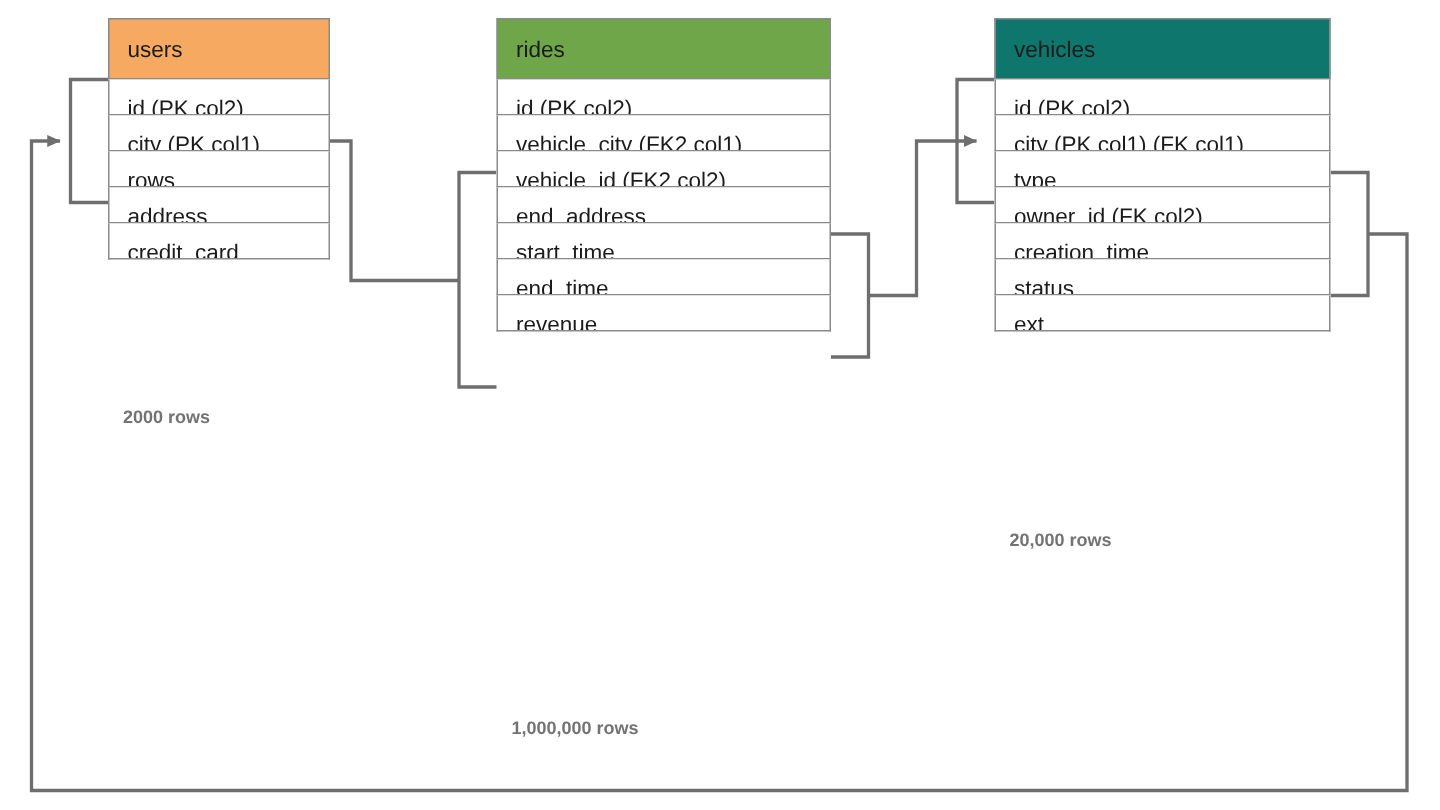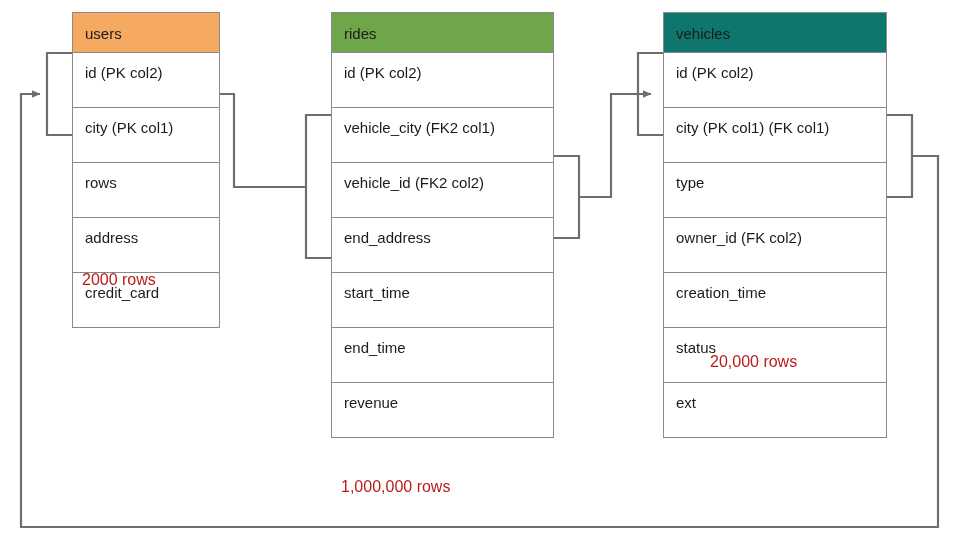--- a/index.html
+++ b/index.html
@@ -37,36 +37,37 @@
     line-height: 41px;
     padding: 0 0 0 12px;
     font-size: 15px;
     color: #1b1b1b;
     border: 1px solid #8a8a8a;
     white-space: nowrap;
     overflow: hidden;
   }
   .entity-field {
     box-sizing: border-box;
-    height: 55px;
+    height: 24px;
     line-height: 40px;
     padding: 0 0 0 12px;
     font-size: 15px;
     color: #1b1b1b;
     background: #ffffff;
     border: 1px solid #8a8a8a;
     border-top: none;
     white-space: nowrap;
     overflow: hidden;
   }
   .rowcount {
     position: absolute;
-    font-size: 16px;
-    color: #b91c1c;
+    font-size: 12px;
+    color: #737373;
     white-space: nowrap;
+    font-weight: bold;
   }
 </style>
 </head>
 <body>
 
 <div id="canvas" style="background: rgb(255, 255, 255);">
 
   <svg class="connectors" viewBox="0 0 960 540" xmlns="http://www.w3.org/2000/svg">
     <defs>
       <marker id="arrowhead" markerWidth="9" markerHeight="8" refX="8.5" refY="4" orient="auto" markerUnits="userSpaceOnUse">
@@ -119,15 +120,15 @@
   <div class="entity" style="left:663px; top:12px; width:224px;">
     <div class="entity-header" style="background: #0f766e; border-color: rgb(138, 138, 138);">vehicles</div>
     <div class="entity-field" style="border-color: rgb(138, 138, 138);">id (PK col2)</div>
     <div class="entity-field" style="border-color: rgb(138, 138, 138);">city (PK col1) (FK col1)</div>
     <div class="entity-field" style="border-color: rgb(138, 138, 138);">type</div>
     <div class="entity-field" style="border-color: rgb(138, 138, 138);">owner_id (FK col2)</div>
     <div class="entity-field" style="border-color: rgb(138, 138, 138);">creation_time</div>
     <div class="entity-field" style="border-color: rgb(138, 138, 138);">status</div>
     <div class="entity-field" style="border-color: rgb(138, 138, 138);">ext</div>
   </div>
-  <div class="rowcount" style="left:673px; top:353px;margin-left:37px;">20,000 rows</div>
+  <div class="rowcount" style="left:673px; top:353px;">20,000 rows</div>
 
 </div>
 
 </body></html>

